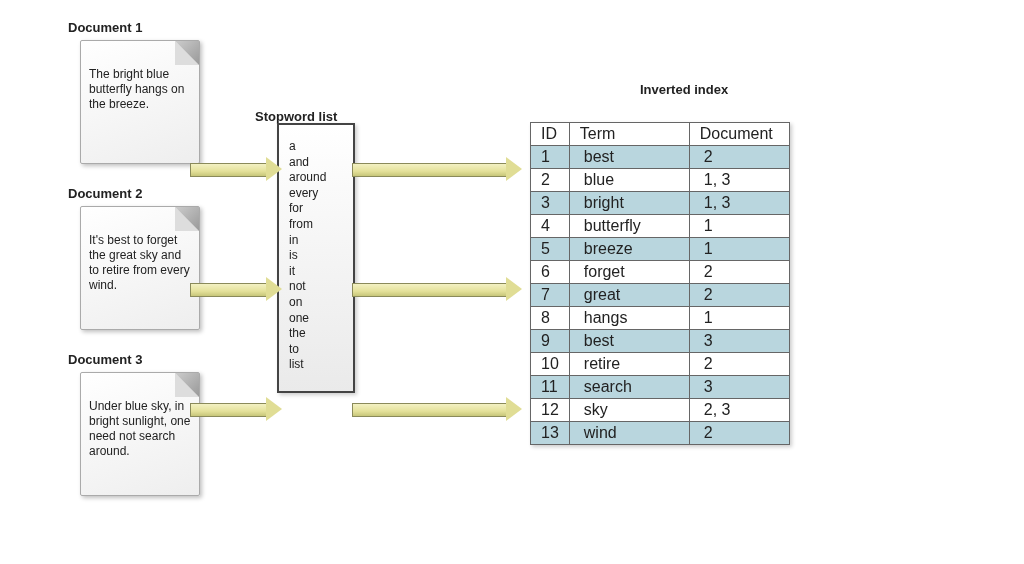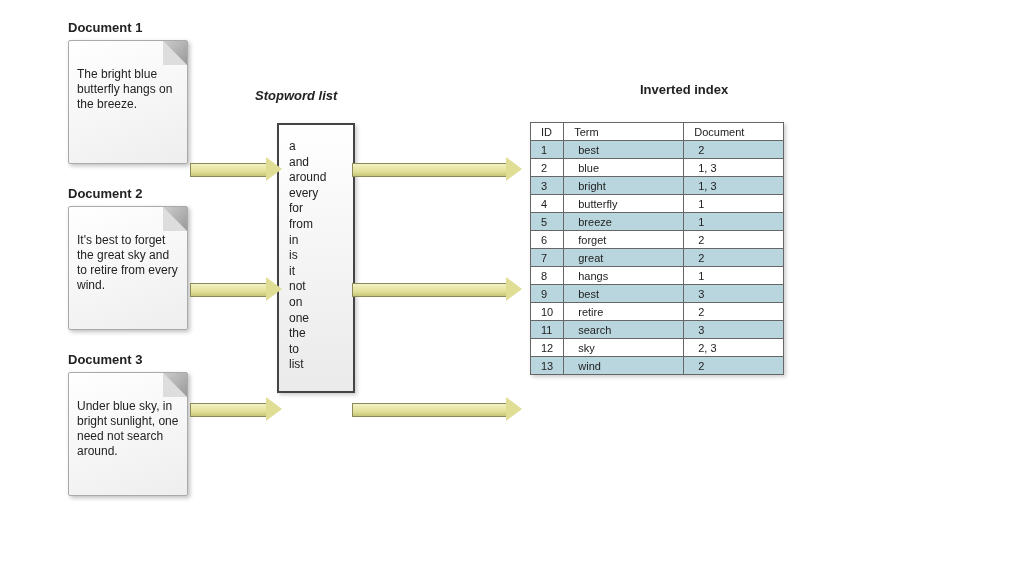--- a/index.html
+++ b/index.html
@@ -1,27 +1,27 @@
 <!DOCTYPE html>
 <html><head>
 <meta charset="utf-8">
 <style>
   html,body{margin:0;padding:0;width:1024px;height:564px;background:#fff;font-family:Arial,Helvetica,sans-serif;font-size:12px;color:#222;}
   .stage{position:relative;width:848px;height:564px;}
   .doc-label{position:absolute;font-weight:bold;font-size:13px;}
-  .doc-card{position:absolute;width:120px;height:124px;background:linear-gradient(160deg,#fff 0%,#eee 100%);border:1px solid #aaa;border-radius:2px;box-shadow:2px 2px 4px rgba(0,0,0,.25);padding:26px 8px 8px 8px;box-sizing:border-box;}
+  .doc-card{position:absolute;width:120px;height:124px;background:linear-gradient(160deg,#fff 0%,#eee 100%);border:1px solid #aaa;border-radius:2px;box-shadow:2px 2px 4px rgba(0,0,0,.25);padding:26px 8px 8px 8px;box-sizing:border-box;margin-left:12px;}
   .doc-card .fold{position:absolute;top:0;right:0;width:24px;height:24px;background:linear-gradient(135deg,#ccc 0%,#999 100%);clip-path:polygon(0 0,100% 0,100% 100%);}
   .doc-card .foldshadow{position:absolute;top:0;right:0;width:24px;height:24px;background:#ddd;clip-path:polygon(0 0,100% 100%,0 100%);}
   .doc-text{font-size:12px;line-height:1.25;}
   .stoplist-label{position:absolute;font-weight:bold;font-size:13px;}
   .stoplist{position:absolute;border:2px solid #444;background:linear-gradient(180deg,#fff 0%,#eaeaea 100%);width:78px;height:270px;padding:14px 10px;box-sizing:border-box;box-shadow:2px 2px 4px rgba(0,0,0,.2);}
   .stoplist div{font-size:12px;line-height:1.3;}
   .idx-label{position:absolute;font-weight:bold;font-size:13px;}
   .idx-table{position:absolute;border:1px solid #666;border-collapse:collapse;box-shadow:2px 2px 4px rgba(0,0,0,.2);}
-  .idx-table th,.idx-table td{border:1px solid #666;padding:2px 10px;font-size:11px;text-align:left;height:18px;box-sizing:border-box;}
+  .idx-table th,.idx-table td{border:1px solid #666;padding:2px 10px;font-size:16px;text-align:left;height:18px;box-sizing:border-box;}
   .idx-table th{background:#fff;font-weight:normal;}
   .idx-table tr.alt td{background:#b9d6de;}
   .idx-table tr.plain td{background:#fff;}
   .idx-table td.idcol{width:30px;}
   .idx-table td.termcol{width:120px;padding-left:14px;margin-top:46px;}
   .idx-table td.doccol{width:100px;padding-left:14px;}
   .arrow{position:absolute;height:18px;}
   .arrow .shaft{position:absolute;top:3px;height:12px;left:0;right:14px;background:linear-gradient(180deg,#f3f1c3 0%,#e4e19a 60%,#c7c67a 100%);border:1px solid #8a8a5a;border-right:none;}
   .arrow .head{position:absolute;right:0;top:-3px;width:0;height:0;border-top:12px solid transparent;border-bottom:12px solid transparent;border-left:16px solid #e0dd95;}
   .arrow .head2{position:absolute;right:1px;top:-2px;width:0;height:0;border-top:11px solid transparent;border-bottom:11px solid transparent;border-left:14px solid #8a8a5a;z-index:-1;}
@@ -45,21 +45,21 @@
         <div class="doc-text">It's best to forget the great sky and to retire from every wind.</div>
       </div>
       <div class="doc-label" style="top: 352px; left: 68px;">Document 3</div>
       <div class="doc-card" style="top: 372px; left: 68px;">
         <div class="foldshadow"></div>
         <div class="fold"></div>
         <div class="doc-text">Under blue sky, in bright sunlight, one need not search around.</div>
       </div>
     </div>
 
-  <div class="stoplist-label" style="top:88px;left:255px;font-style:italic;">Stopword list</div>
+  <div class="stoplist-label" style="top:109px;left:255px;">Stopword list</div>
   <div class="stoplist" style="top:123px;left:277px;">
     <div id="stop-items">
         <div>a</div>
         <div>and</div>
         <div>around</div>
         <div>every</div>
         <div>for</div>
         <div>from</div>
         <div>in</div>
         <div>is</div>

